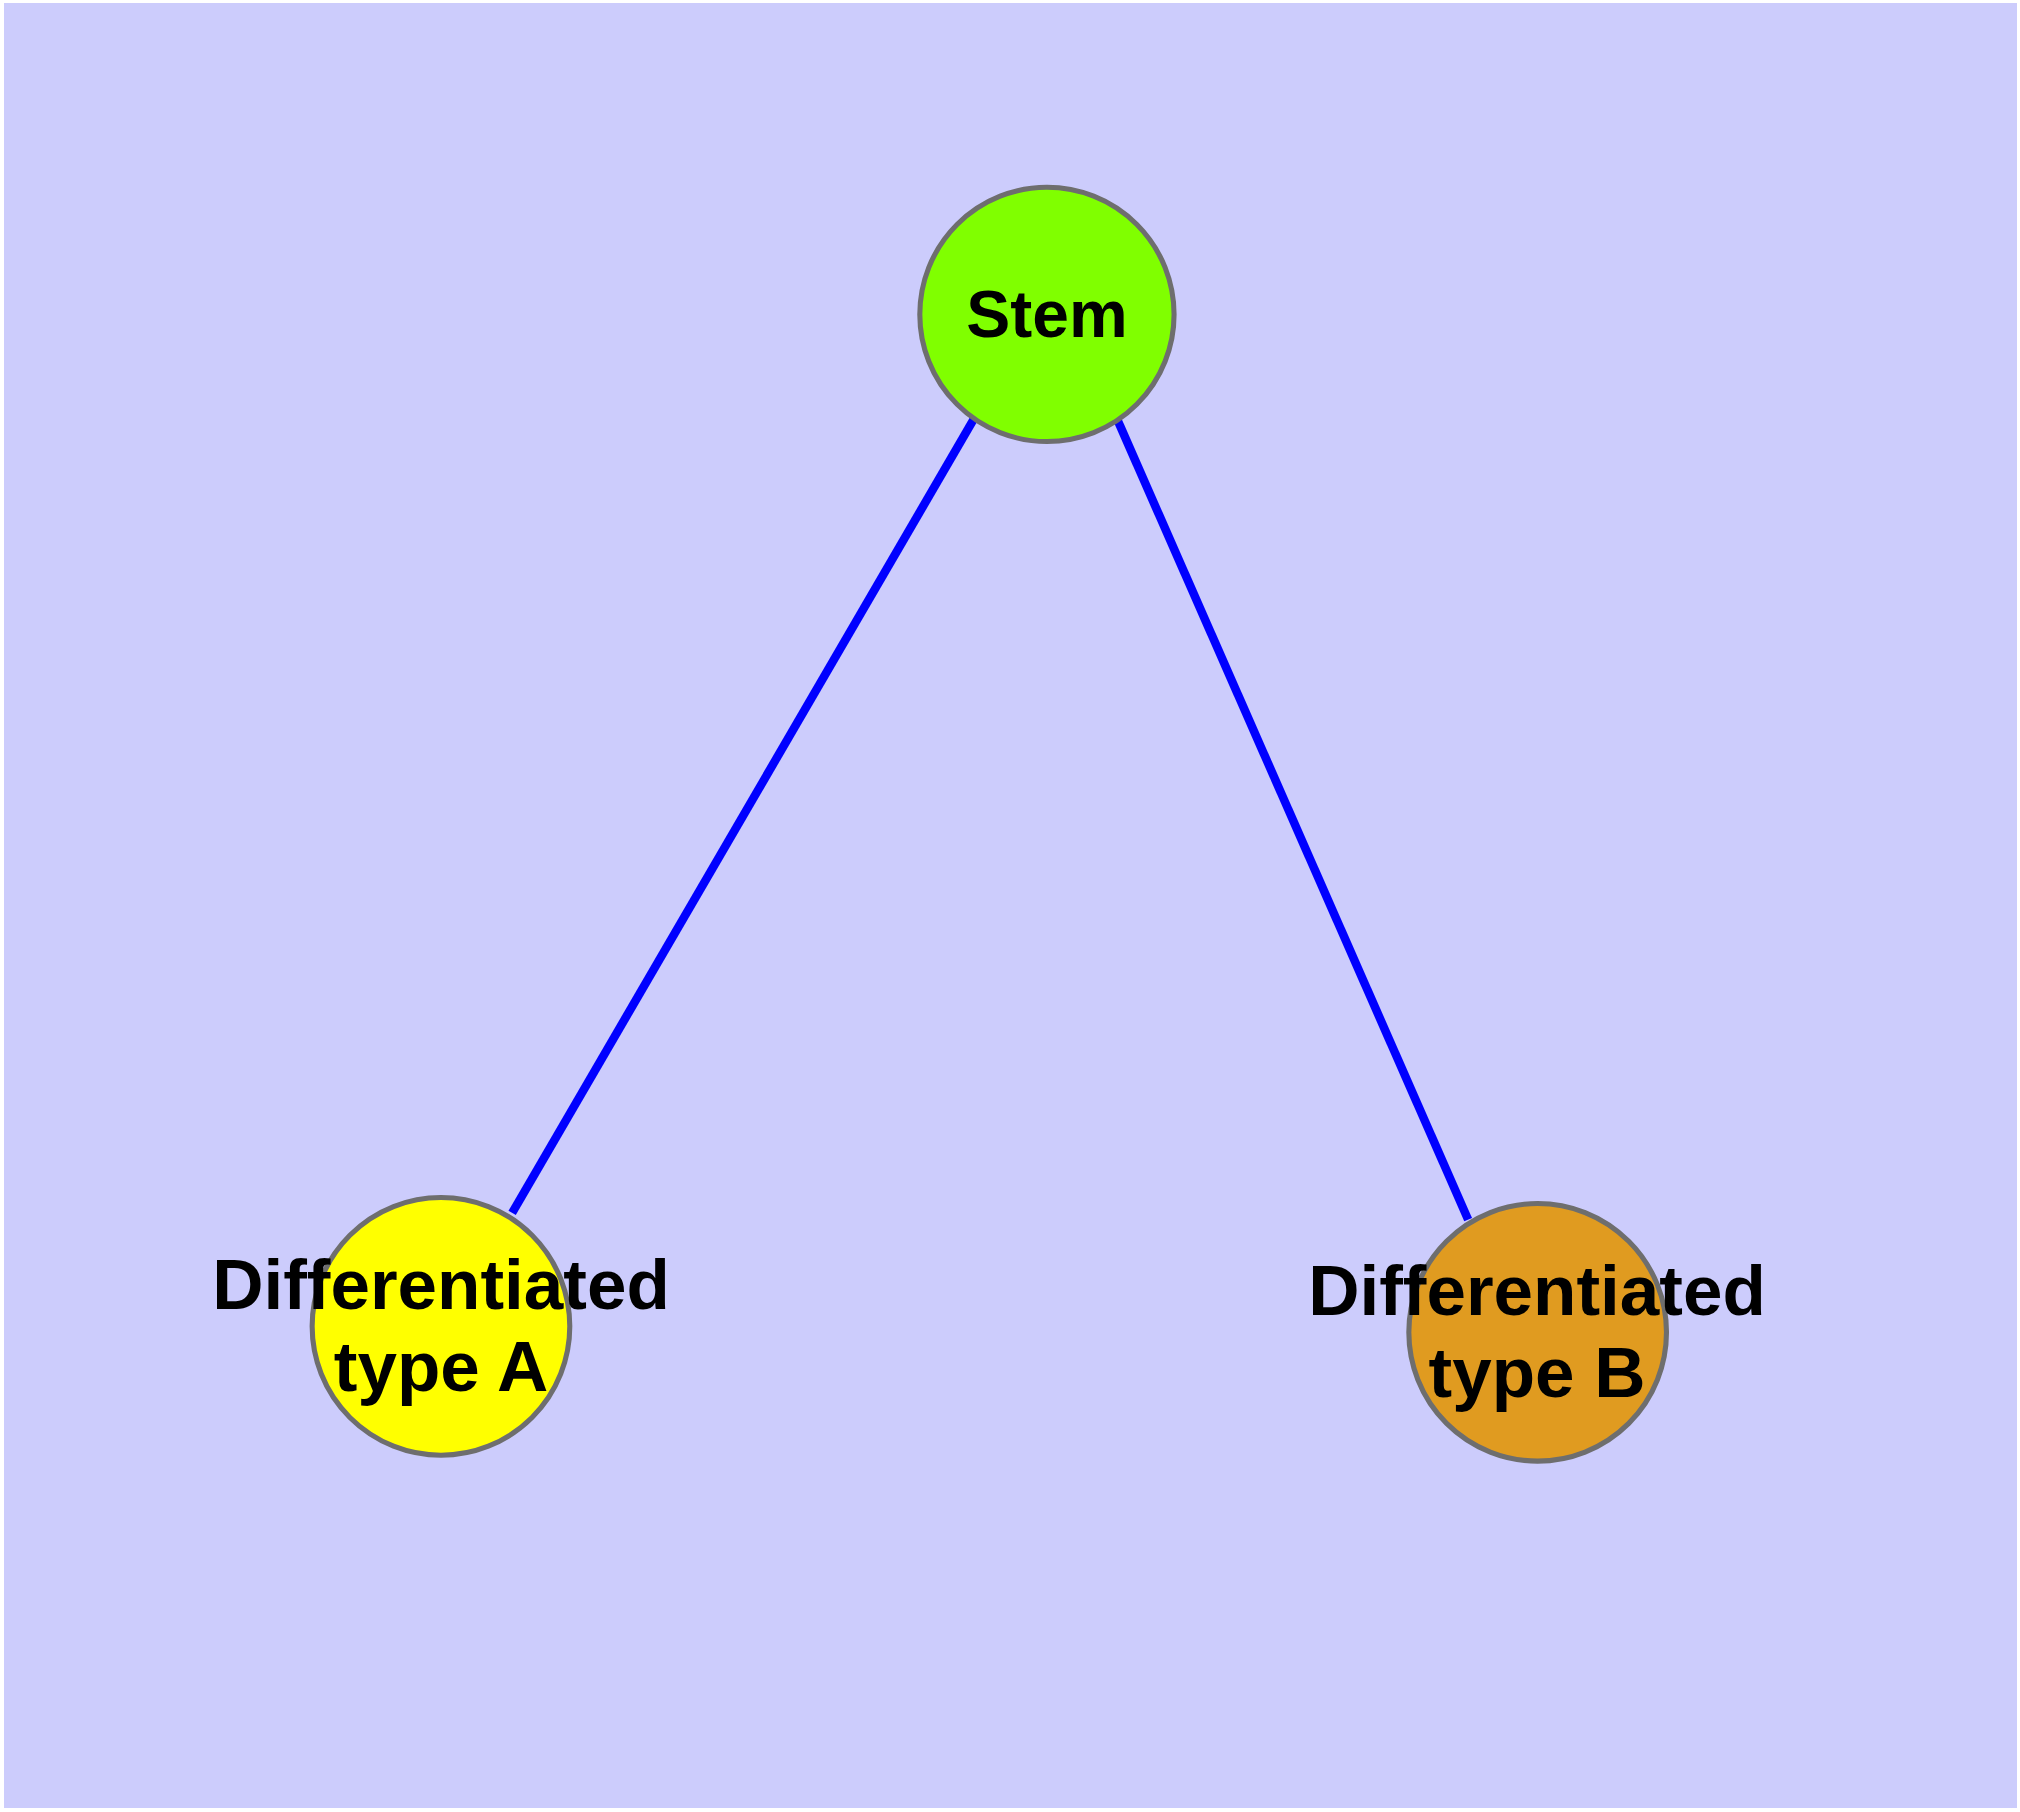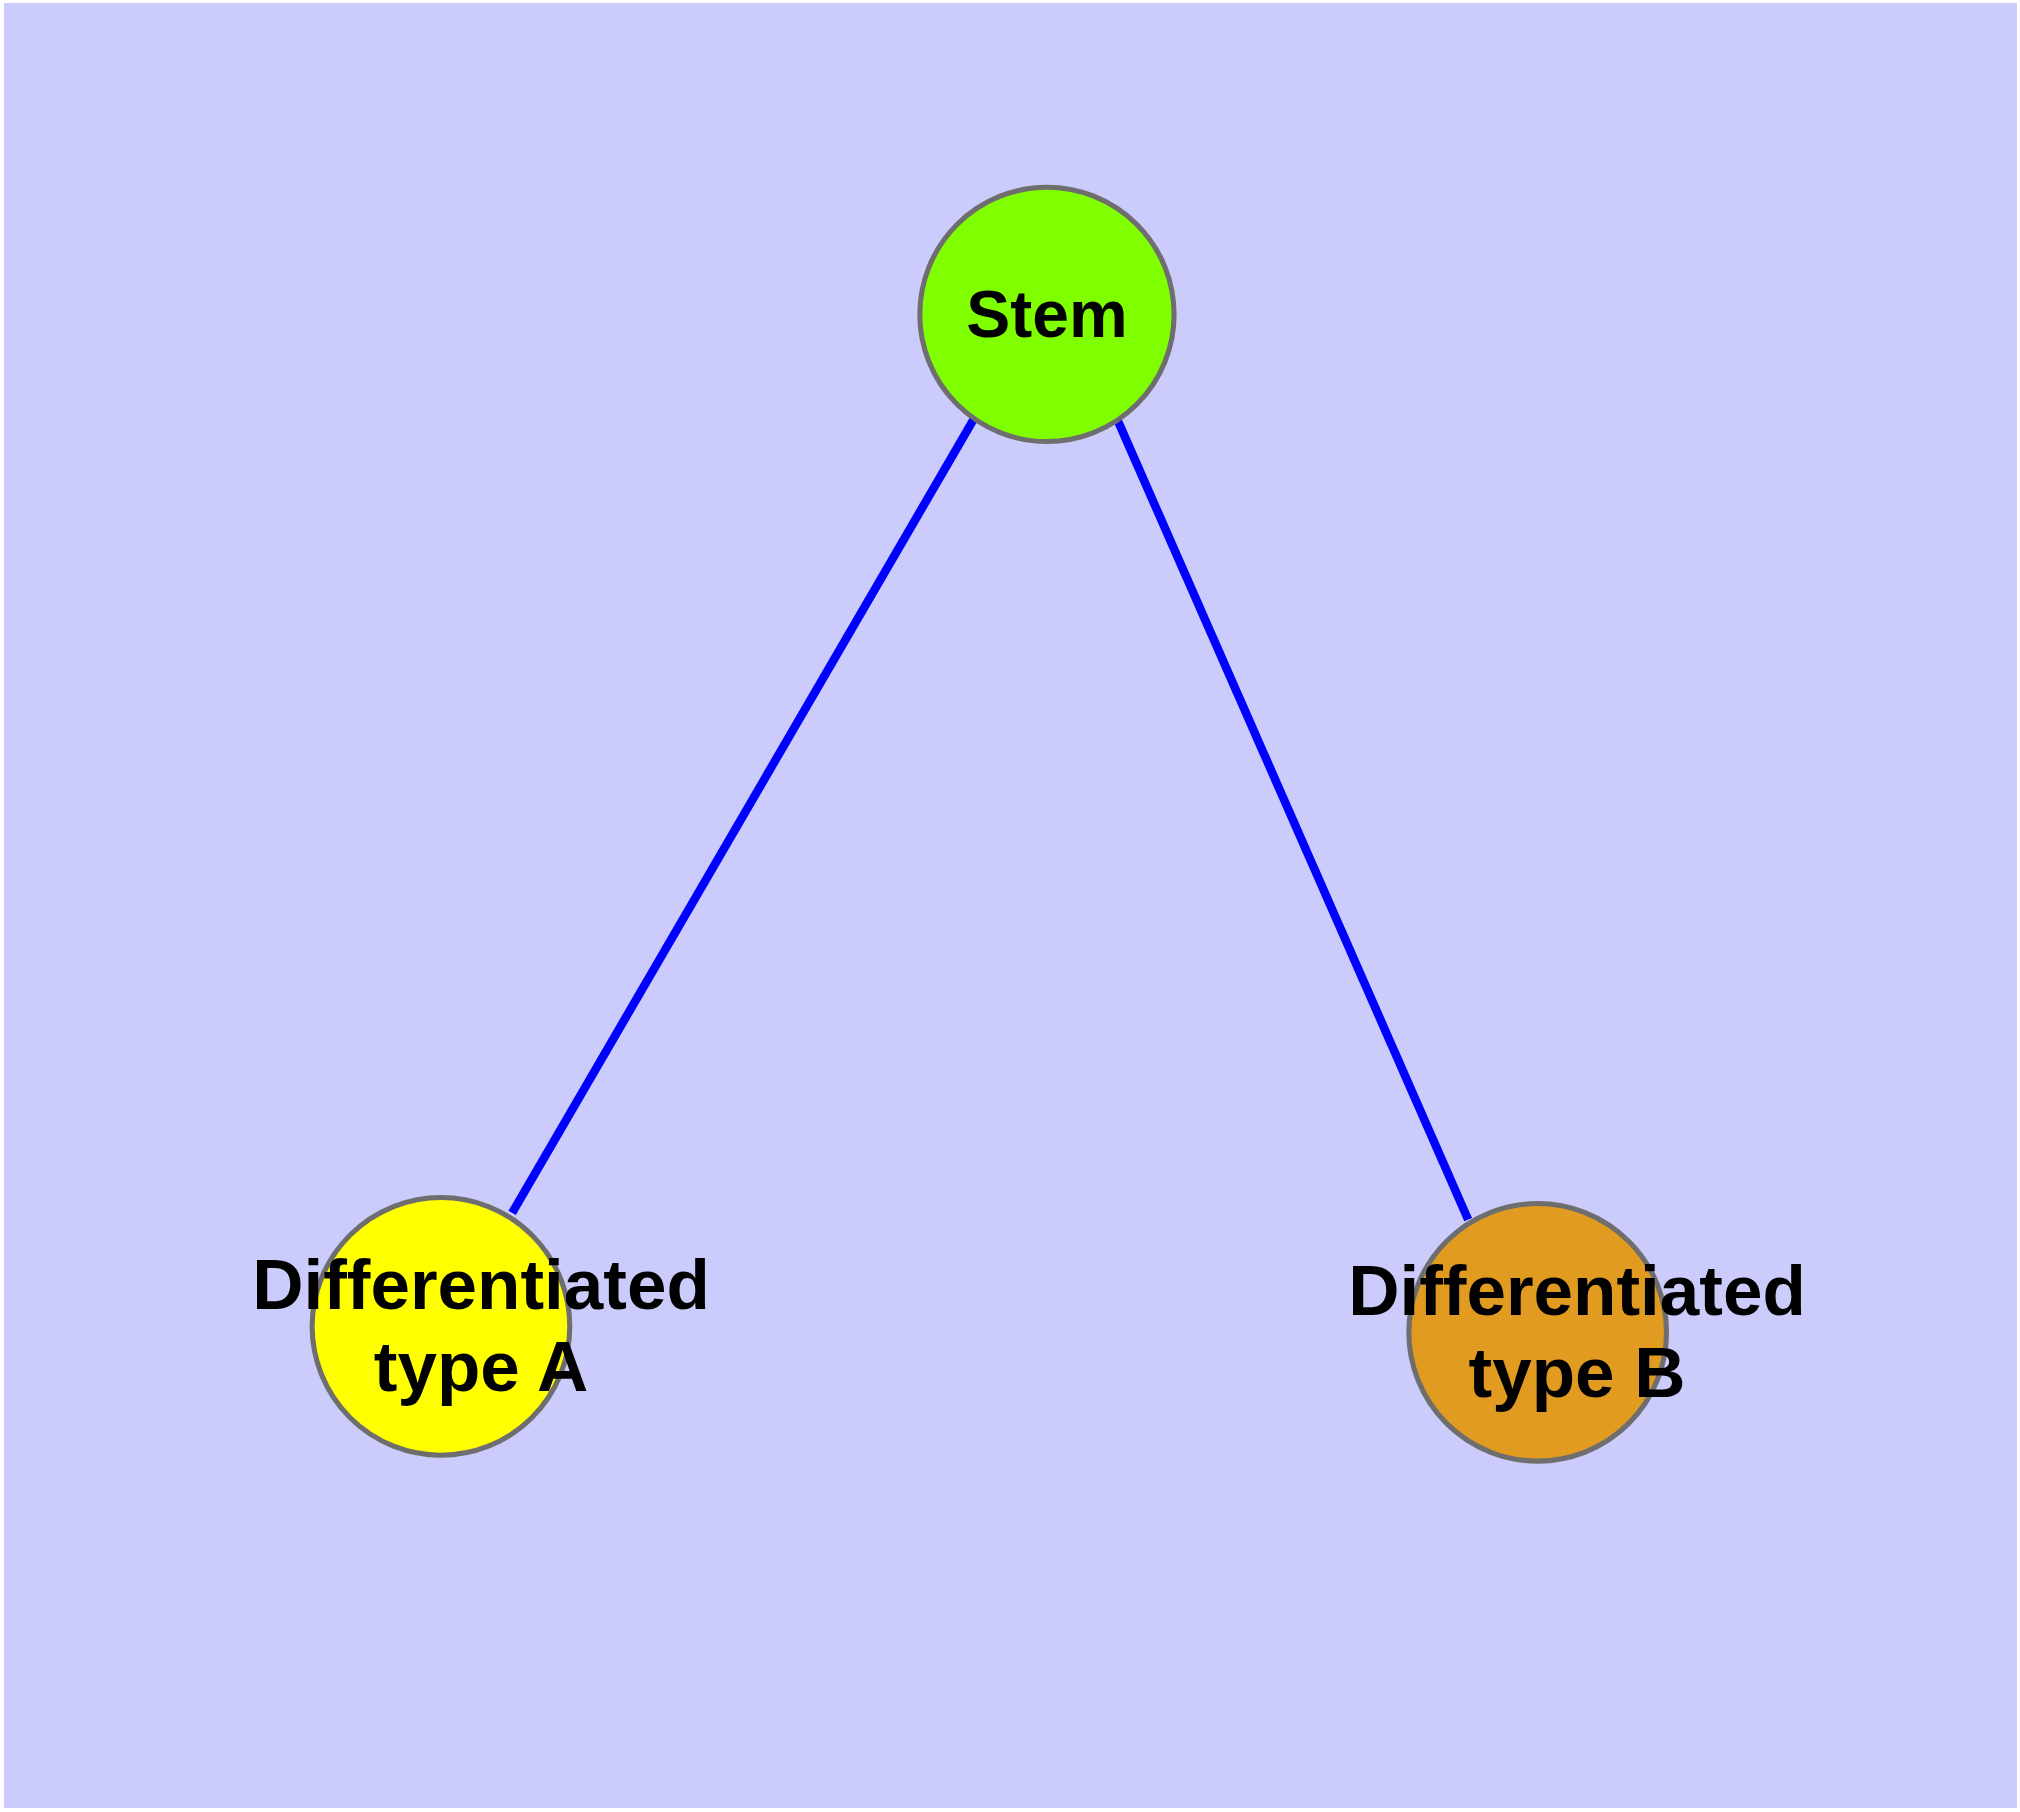--- a/index.html
+++ b/index.html
@@ -55,21 +55,20 @@
     line-height: 1.16;
     white-space: pre;
     transform: translate(-50%, -50%);
     pointer-events: none;
   }
   .node-label.root {
     font-size: 66px;
   }
   .node-label.leaf {
     font-size: 71px;
-    margin-left: 40px;
   }
 </style>
 </head>
 <body>
 
 <div id="canvas">
   <div id="plot-area" style="background: rgb(204, 204, 252);"></div>
 
   <svg id="graph-svg" viewBox="0 0 2384 2138" xmlns="http://www.w3.org/2000/svg">
     <g id="edge-layer">

